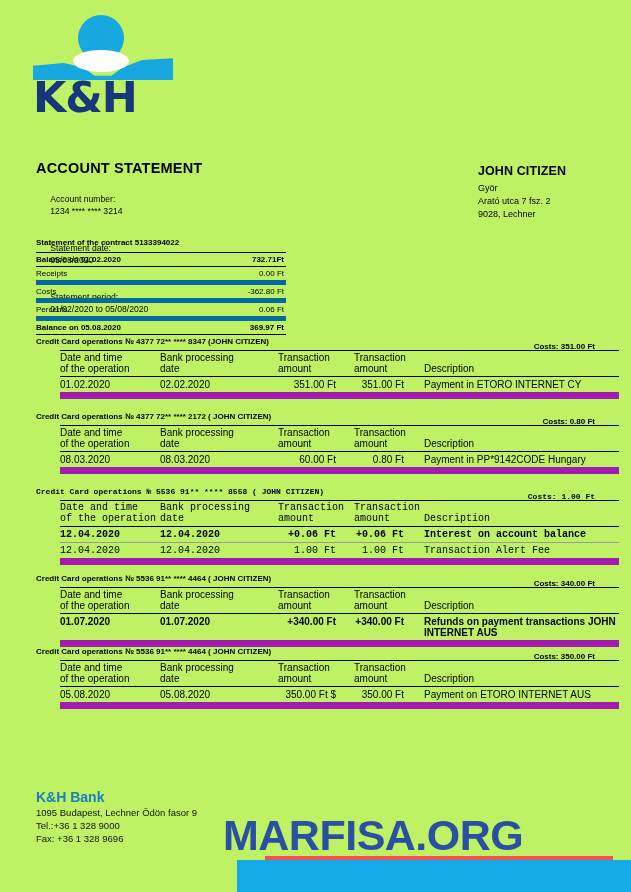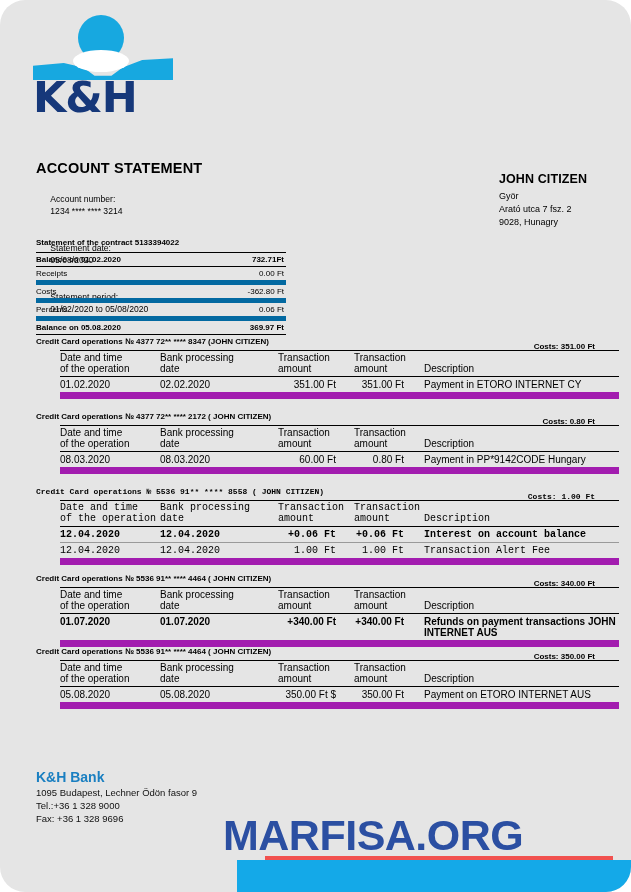--- a/index.html
+++ b/index.html
@@ -9,23 +9,22 @@
   }
   body {
     font-family: "Liberation Sans", sans-serif;
     color: #000000;
     -webkit-font-smoothing: antialiased;
   }
   .page {
     position: relative;
     width: 631px;
     height: 892px;
-    background: #e5e5e5;
+    background: #bef264;
     overflow: hidden;
-    border-radius: 25px;
   }
 
   
   .logo-block {
     position: absolute;
     left: 33px;
     top: 14px;
     width: 145px;
     height: 110px;
   }
@@ -87,25 +86,24 @@
     left: 36px;
     top: 181px;
     font-size: 8.6px;
     line-height: 12.2px;
   }
   .stmt-meta .row { white-space: pre; }
   .stmt-meta .lbl { display: inline-block; }
 
   .payee {
     position: absolute;
-    left: 499px;
+    left: 478px;
     top: 165px;
     font-size: 9px;
     line-height: 13px;
-    margin-top: 8px;
   }
   .payee .name {
     font-size: 12.5px;
     font-weight: bold;
     margin-bottom: 4px;
     letter-spacing: 0.1px;
   }
 
   
   .contract-title {
@@ -172,21 +170,21 @@
   .c-bank  { width: 118px; }
   .c-amt1  { width: 76px; text-align: right; padding-right: 18px !important; }
   .c-amt2  { width: 70px; text-align: right; padding-right: 20px !important; }
   .c-desc  { width: auto; }
   th.c-amt1, th.c-amt2 { text-align: left; padding-right: 0 !important; }
 
   
   .footer {
     position: absolute;
     left: 36px;
-    top: 768px;
+    top: 788px;
     font-family: "Liberation Sans", sans-serif;
   }
   .footer .bank {
     font-size: 14px;
     font-weight: bold;
     color: #1a7fc1;
     line-height: 18px;
   }
   .footer .line {
     font-size: 9.5px;
@@ -251,21 +249,21 @@
     <div class="row">
       <span class="lbl">Statement period:</span>
       <span>01/02/2020 to 05/08/2020</span>
     </div>
   </div>
 
   <div class="payee">
     <div class="name">JOHN CITIZEN</div>
     <div>Györ</div>
     <div>Arató utca 7 fsz. 2</div>
-    <div>9028, Hunagry</div>
+    <div>9028, Lechner</div>
   </div>
 
   <div class="contract-title">Statement of the contract 5133394022</div>
   <table class="summary">
     <tbody>
         <tr class="strong first">
           <td>Balance on  01.02.2020</td>
           <td class="val">732.71Ft</td>
         </tr>
         <tr>

